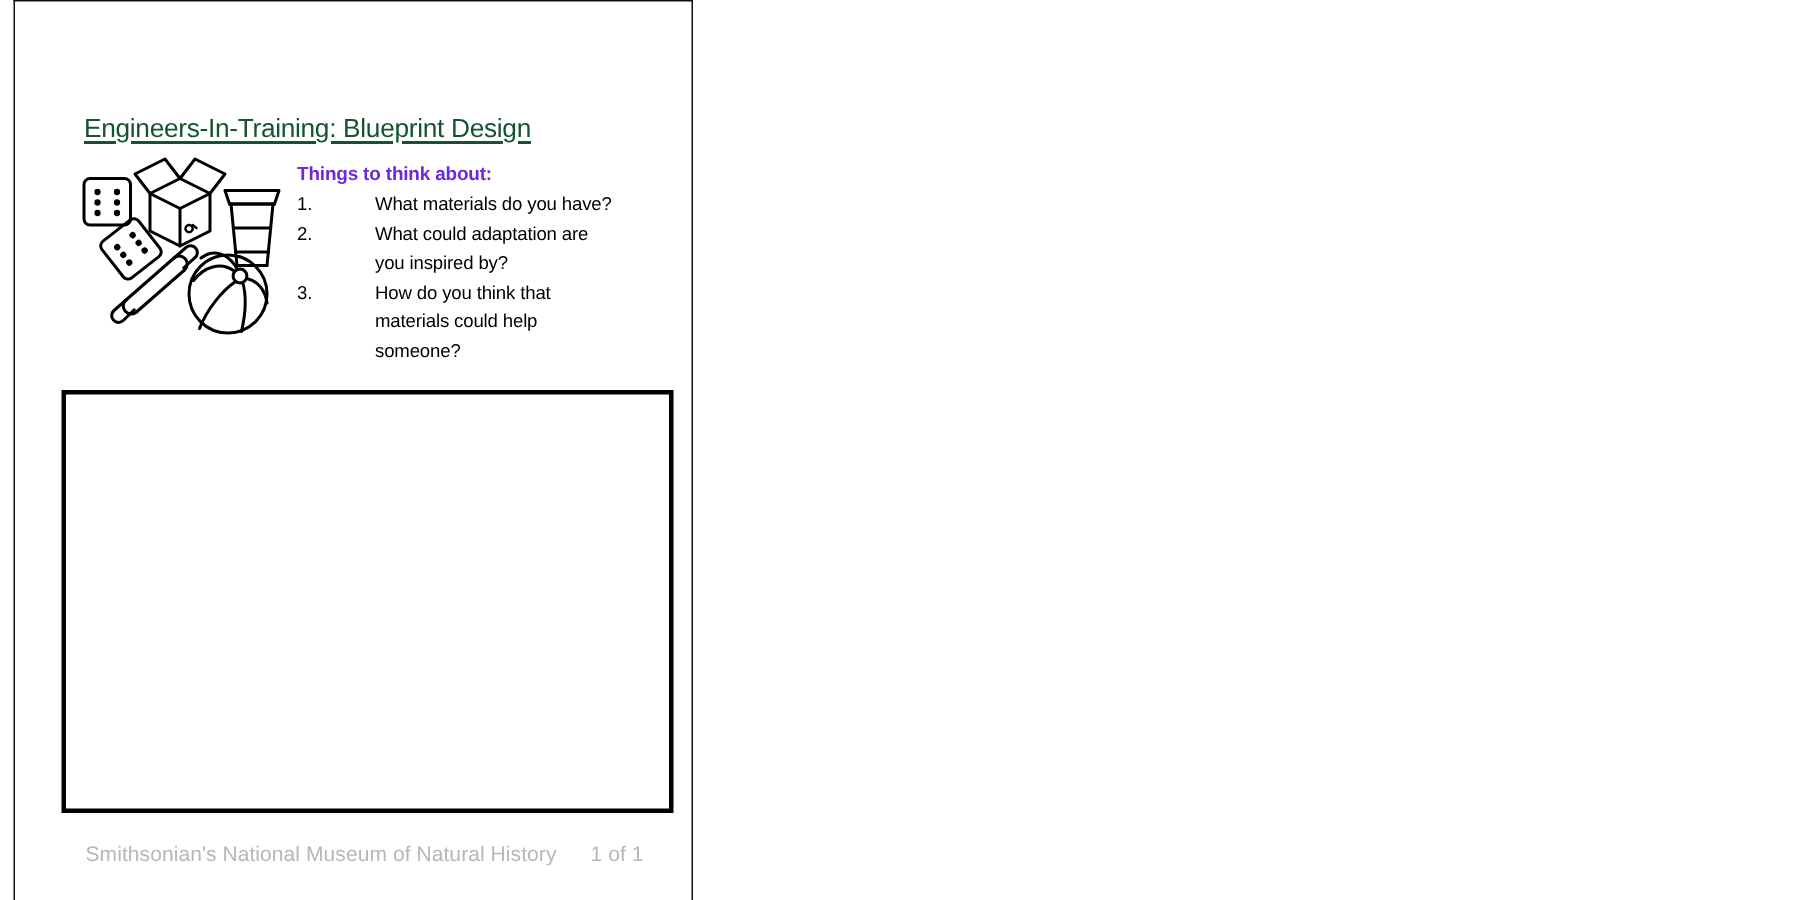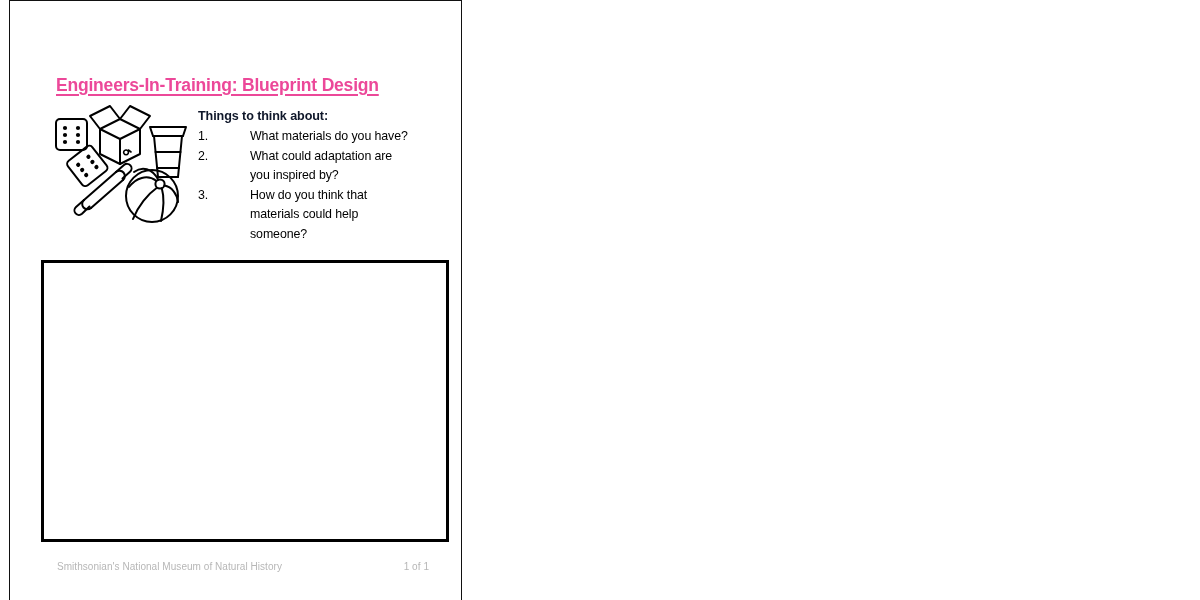--- a/index.html
+++ b/index.html
@@ -30,23 +30,23 @@
     border-bottom: none;
     box-sizing: border-box;
   }
 
   
   #page-title {
     position: absolute;
     left: 46px;
     top: 62px;
     font-size: 17.5px;
-    font-weight: bold;
+    font-weight: normal;
     letter-spacing: -0.2px;
-    color: #ec4899;
+    color: #14532d;
     text-decoration: underline;
     text-underline-offset: 3px;
     text-decoration-thickness: 1.6px;
     white-space: nowrap;
   }
 
   
   #materials-illustration {
     position: absolute;
     left: 38px;
@@ -63,21 +63,21 @@
   
   #prompt-block {
     position: absolute;
     left: 188px;
     top: 108px;
     width: 215px;
   }
   #prompt-heading {
     font-size: 12.6px;
     font-weight: bold;
-    color: #0f172a;
+    color: #6d28d9;
     margin: 0 0 4px 0;
     letter-spacing: -0.1px;
   }
   .prompt-item {
     font-size: 12.4px;
     line-height: 19.6px;
     color: #000000;
     margin: 0;
     letter-spacing: -0.1px;
     display: flex;
@@ -108,21 +108,21 @@
   }
 
   
   #page-footer {
     position: absolute;
     left: 47px;
     top: 560px;
     width: 370px;
     height: 14px;
     color: #b7b7b7;
-    font-size: 10px;
+    font-size: 14px;
     letter-spacing: 0.05px;
   }
   #footer-credit {
     position: absolute;
     left: 0;
     top: 0;
     white-space: nowrap;
   }
   #footer-pagination {
     position: absolute;

